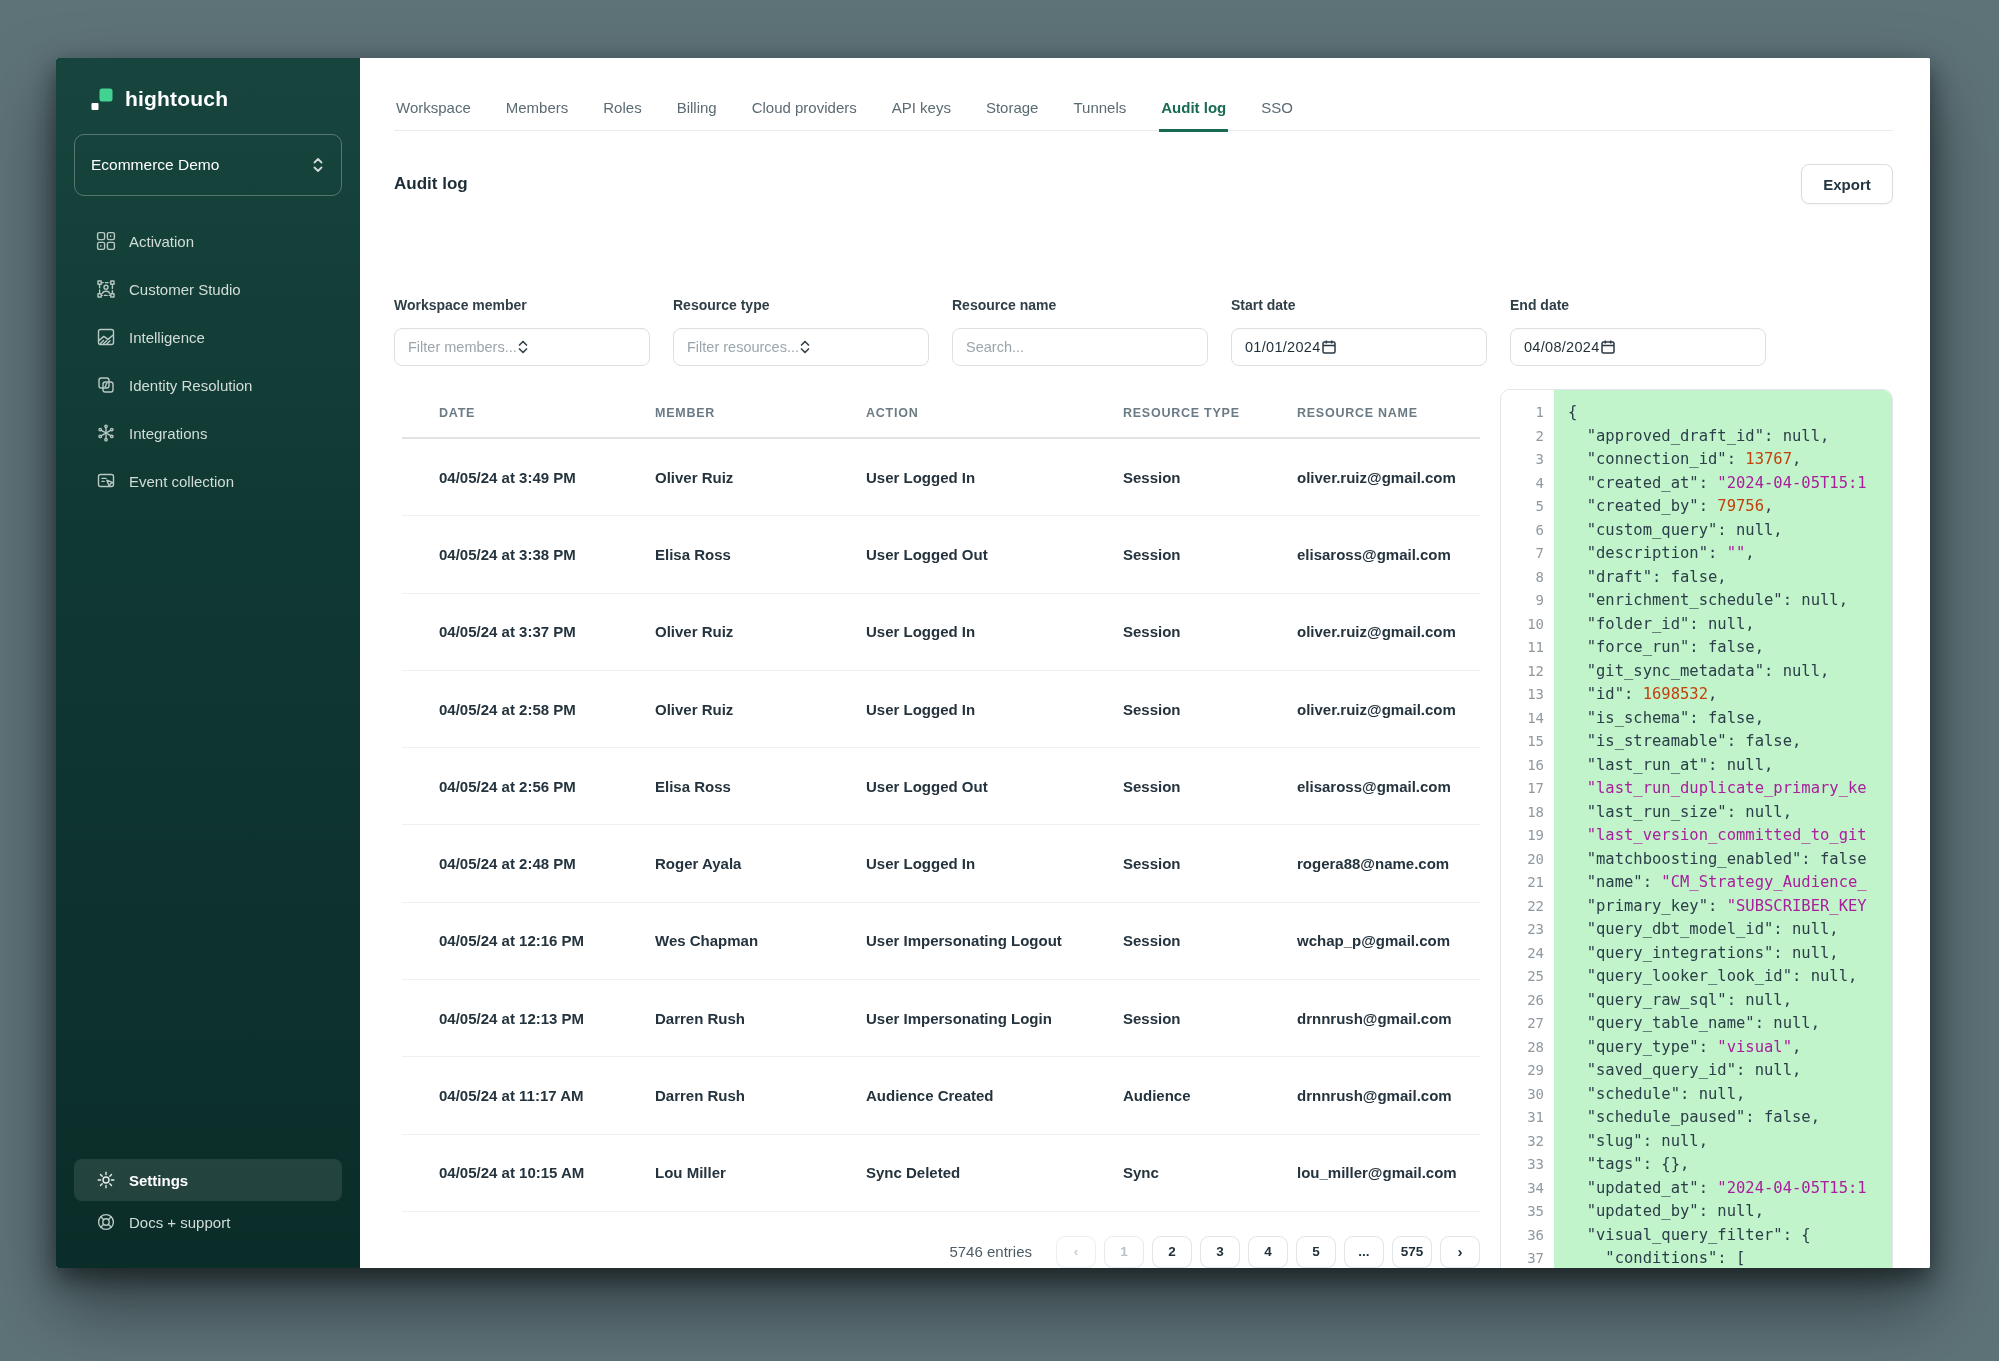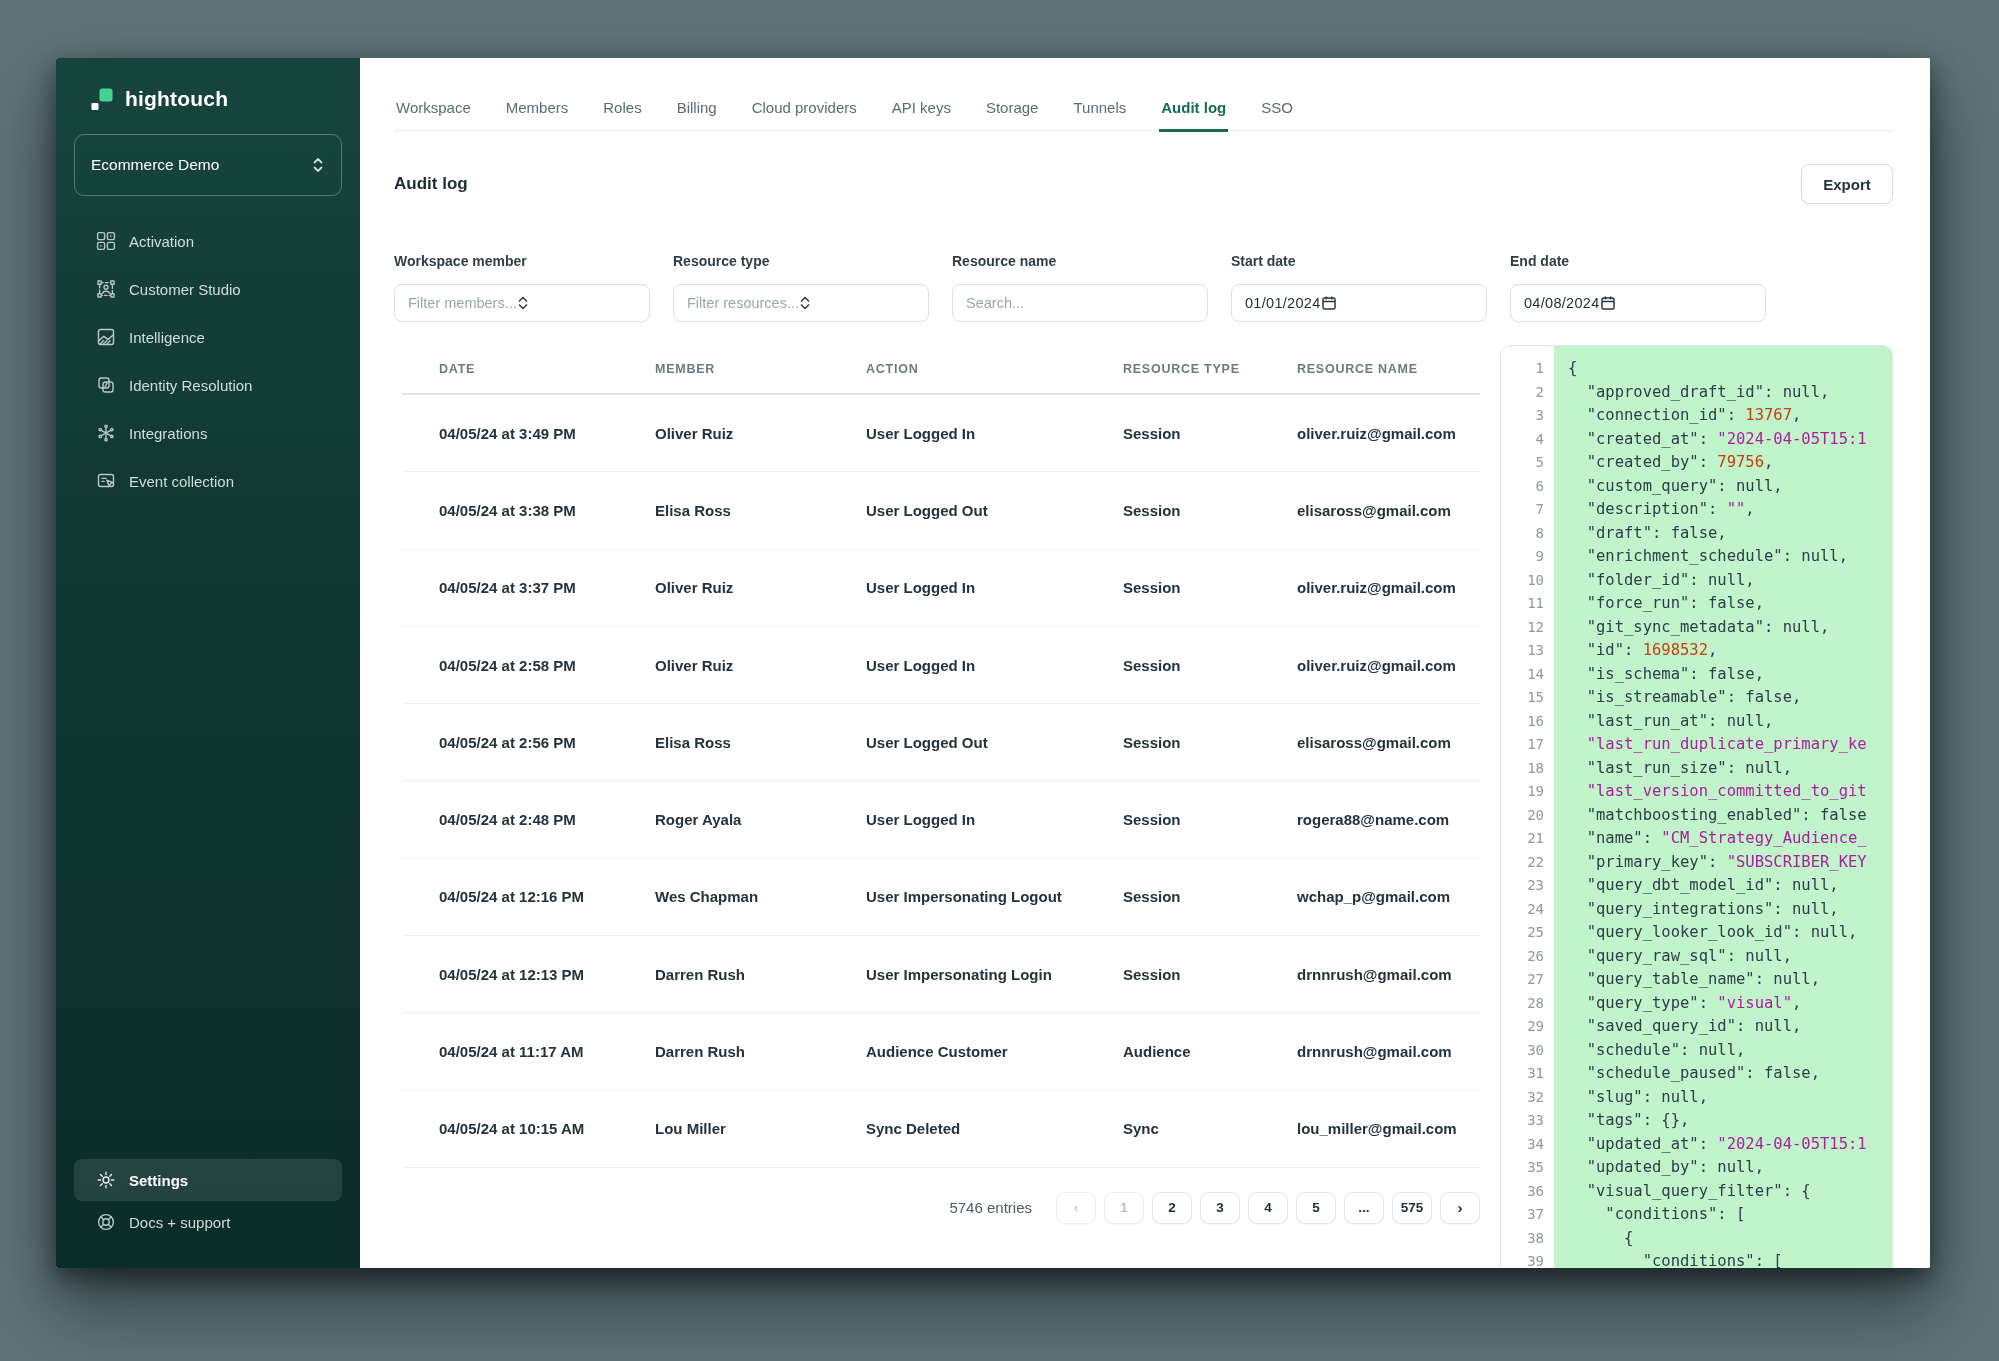--- a/index.html
+++ b/index.html
@@ -58,21 +58,21 @@
   .head-row { margin-top:33px; height:40px; display:flex; align-items:center; justify-content:space-between; }
   .page-title { font-size:17px; font-weight:700; color:#1d2d36; }
   .btn-export {
     height:40px; width:92px; background:#fff; border:1px solid #d8dde2; border-radius:8px;
     font-family:"Liberation Sans",sans-serif; font-size:15px; font-weight:700; color:#243641;
     box-shadow:0 1px 2px rgba(20,30,40,.05); cursor:pointer;
   }
   
   .filters { margin-top:49px; display:flex; gap:23px; }
   .fcol { width:256px; }
-  .flabel { font-size:14px; font-weight:700; color:#2f3e47; }
+  .flabel { font-size:14px; font-weight:700; color:#2f3e47;margin-top:44px; }
   .fbox {
     margin-top:15px; height:38px; border:1px solid #dbe0e4; border-radius:8px; background:#fff;
     display:flex; align-items:center; padding:0 12px 0 13px;
     box-shadow:inset 0 1px 1px rgba(20,30,40,.02); cursor:pointer;
   }
   .placeholder { color:#9aa5ac; font-size:14.5px; }
   .fvalue { color:#1f2e37; font-size:14.5px; letter-spacing:.3px; }
   input.searchbox {
     margin-top:15px; height:38px; width:100%; border:1px solid #dbe0e4; border-radius:8px;
     font-family:"Liberation Sans",sans-serif; font-size:14.5px; color:#1f2e37; padding:0 13px; outline:none;
@@ -383,21 +383,21 @@
             <div class="tr">
             <span class="td">04/05/24 at 12:13 PM</span>
             <span class="td">Darren Rush</span>
             <span class="td">User Impersonating Login</span>
             <span class="td">Session</span>
             <span class="td">drnnrush@gmail.com</span>
           </div>
             <div class="tr">
             <span class="td">04/05/24 at 11:17 AM</span>
             <span class="td">Darren Rush</span>
-            <span class="td">Audience Customer</span>
+            <span class="td">Audience Created</span>
             <span class="td">Audience</span>
             <span class="td">drnnrush@gmail.com</span>
           </div>
             <div class="tr">
             <span class="td">04/05/24 at 10:15 AM</span>
             <span class="td">Lou Miller</span>
             <span class="td">Sync Deleted</span>
             <span class="td">Sync</span>
             <span class="td">lou_miller@gmail.com</span>
           </div>

